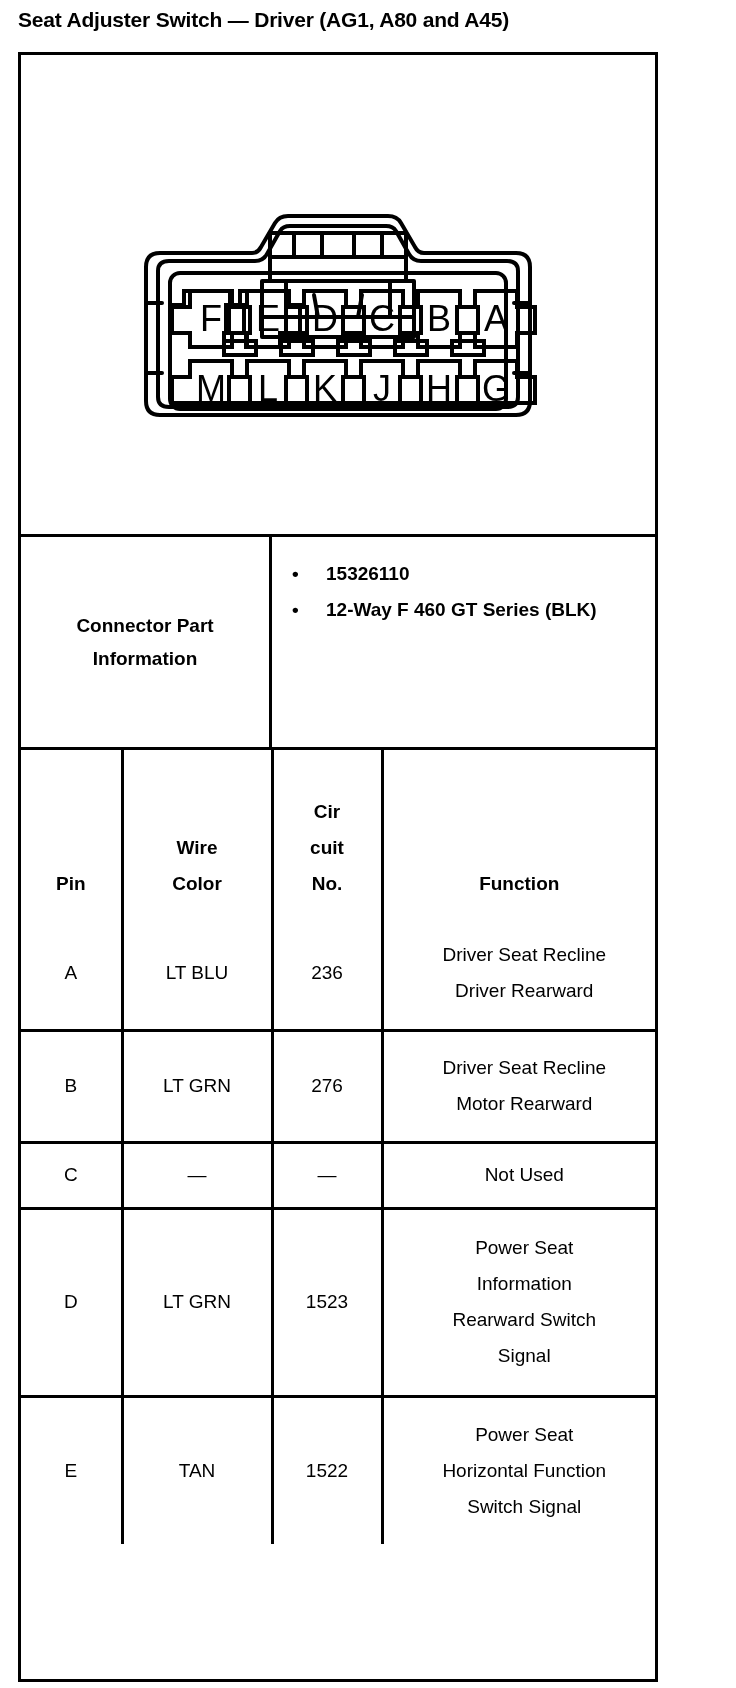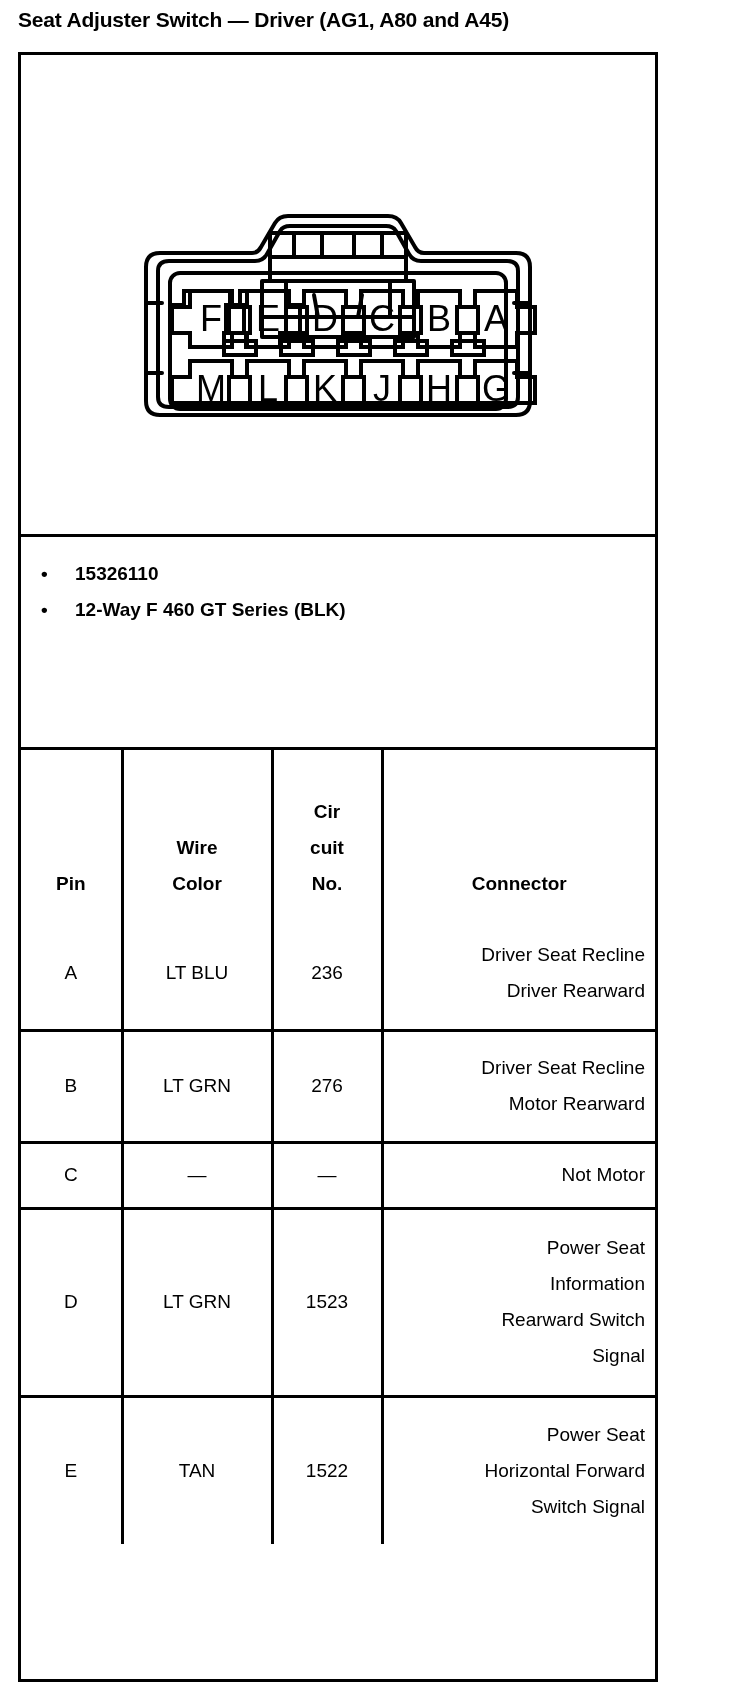--- a/index.html
+++ b/index.html
@@ -141,21 +141,21 @@
     line-height: 1.9;
     padding-bottom: 16px;
   }
 
   .pin-table tbody td {
     font-weight: normal;
     text-align: center;
     line-height: 1.9;
   }
   .pin-table tbody td.func {
-    text-align: right;
+    text-align: center;
     padding-left: 20px;
   }
 
   .row-h2 td { height: 112px; }
   .row-h1 td { height: 66px; }
   .row-h4 td { height: 188px; }
   .row-h3 td { height: 148px; }
 
   .linewrap { display: block; }
 </style>
@@ -270,20 +270,21 @@
             <text x="207" y="256">K</text>
             <text x="264" y="256">J</text>
             <text x="321" y="256">H</text>
             <text x="378" y="256">G</text>
           </g>
         </svg>
       </div>
     </div>
 
     <div class="cpi-row">
+      <div class="cpi-label">Connector Part Information</div>
       <div class="cpi-value">
         <ul class="bullet-list">
           <li>
             <span class="bullet-dot">•</span>
             <span>15326110</span>
           </li>
           <li>
             <span class="bullet-dot">•</span>
             <span>12-Way F 460 GT Series (BLK)</span>
           </li>
@@ -306,21 +307,21 @@
           <th>
             <span class="linewrap">Wire</span>
             <span class="linewrap">Color</span>
           </th>
           <th>
             <span class="linewrap">Cir</span>
             <span class="linewrap">cuit</span>
             <span class="linewrap">No.</span>
           </th>
           <th>
-            <span class="linewrap">Connector</span>
+            <span class="linewrap">Function</span>
           </th>
         </tr>
       </thead>
       <tbody>
 
         <tr class="row-h2">
           <td>A</td>
           <td>LT BLU</td>
           <td>236</td>
           <td class="func">
@@ -337,21 +338,21 @@
             <span class="linewrap">Driver Seat Recline</span>
             <span class="linewrap">Motor Rearward</span>
           </td>
         </tr>
 
         <tr class="row-h1">
           <td>C</td>
           <td>—</td>
           <td>—</td>
           <td class="func">
-            <span class="linewrap">Not Motor</span>
+            <span class="linewrap">Not Used</span>
           </td>
         </tr>
 
         <tr class="row-h4">
           <td>D</td>
           <td>LT GRN</td>
           <td>1523</td>
           <td class="func">
             <span class="linewrap">Power Seat</span>
             <span class="linewrap">Information</span>
@@ -359,21 +360,21 @@
             <span class="linewrap">Signal</span>
           </td>
         </tr>
 
         <tr class="row-h3">
           <td>E</td>
           <td>TAN</td>
           <td>1522</td>
           <td class="func">
             <span class="linewrap">Power Seat</span>
-            <span class="linewrap">Horizontal Forward</span>
+            <span class="linewrap">Horizontal Function</span>
             <span class="linewrap">Switch Signal</span>
           </td>
         </tr>
 
       </tbody>
     </table>
 
   </div>
 </div>
 

